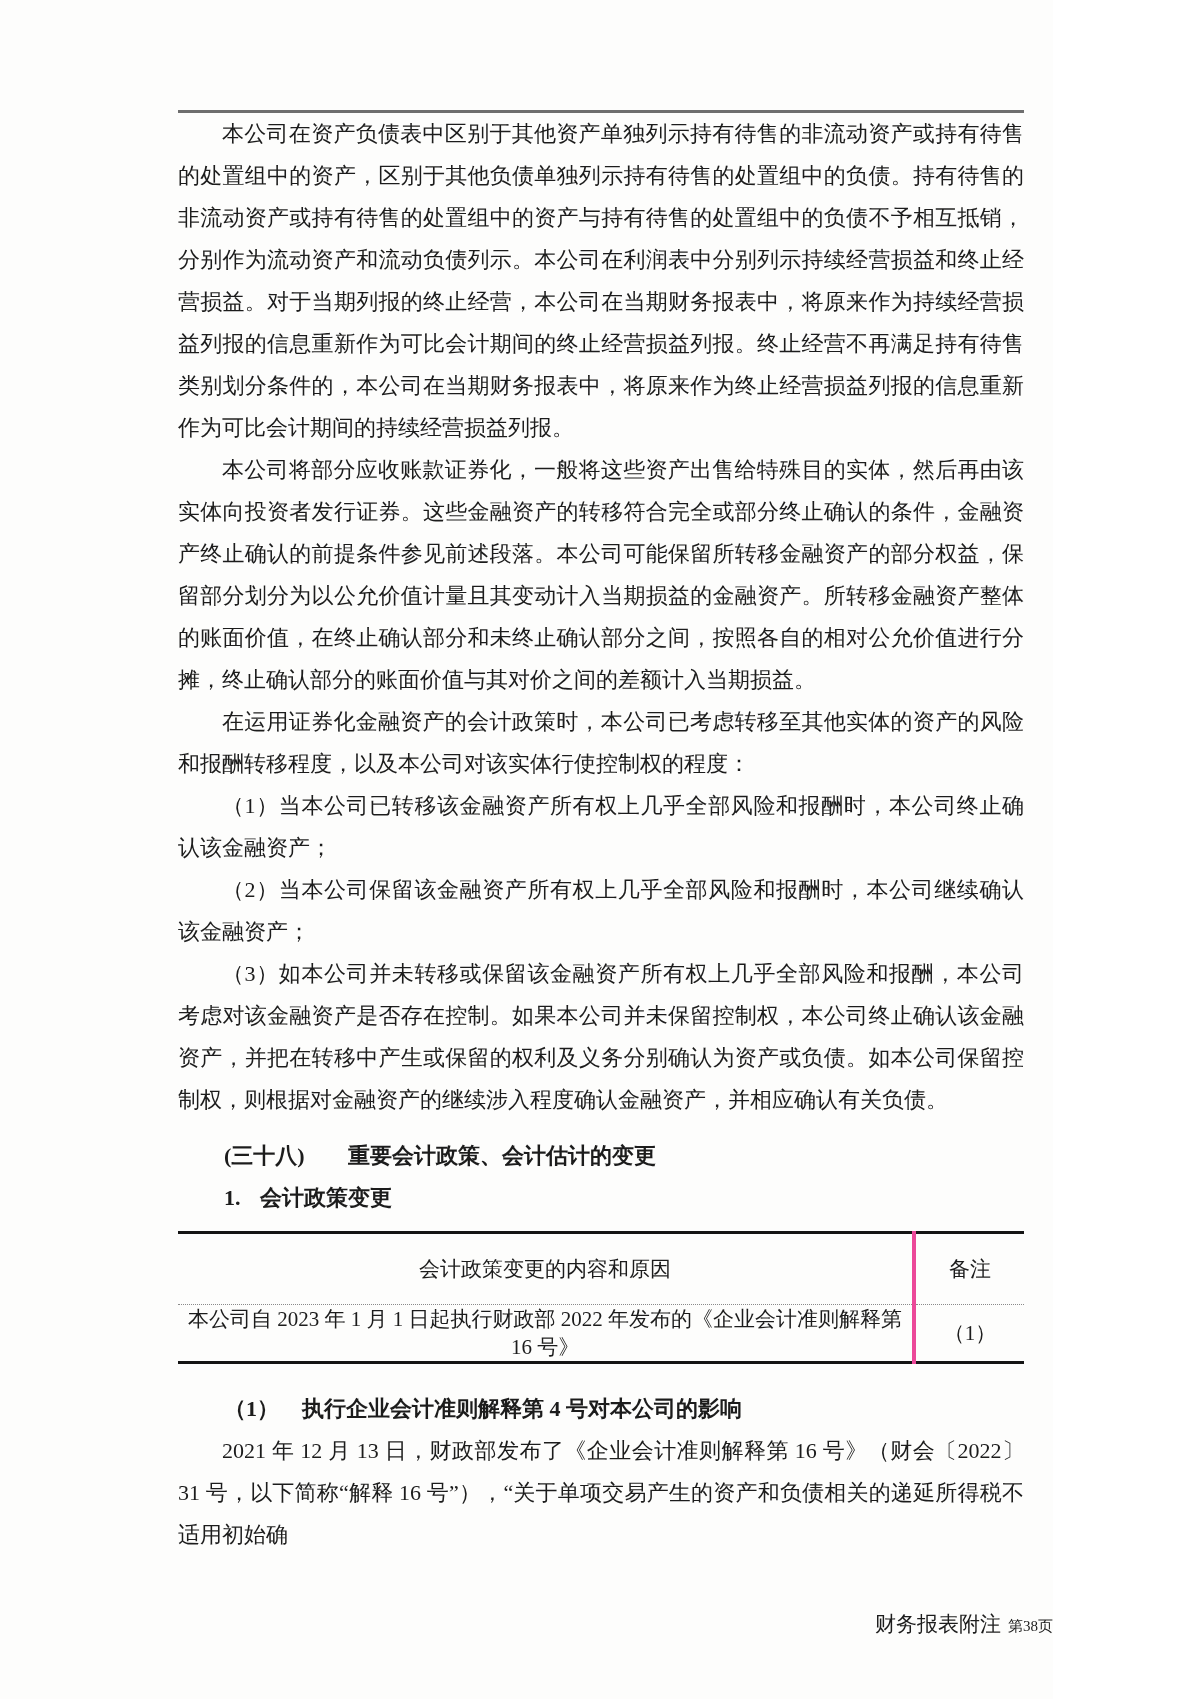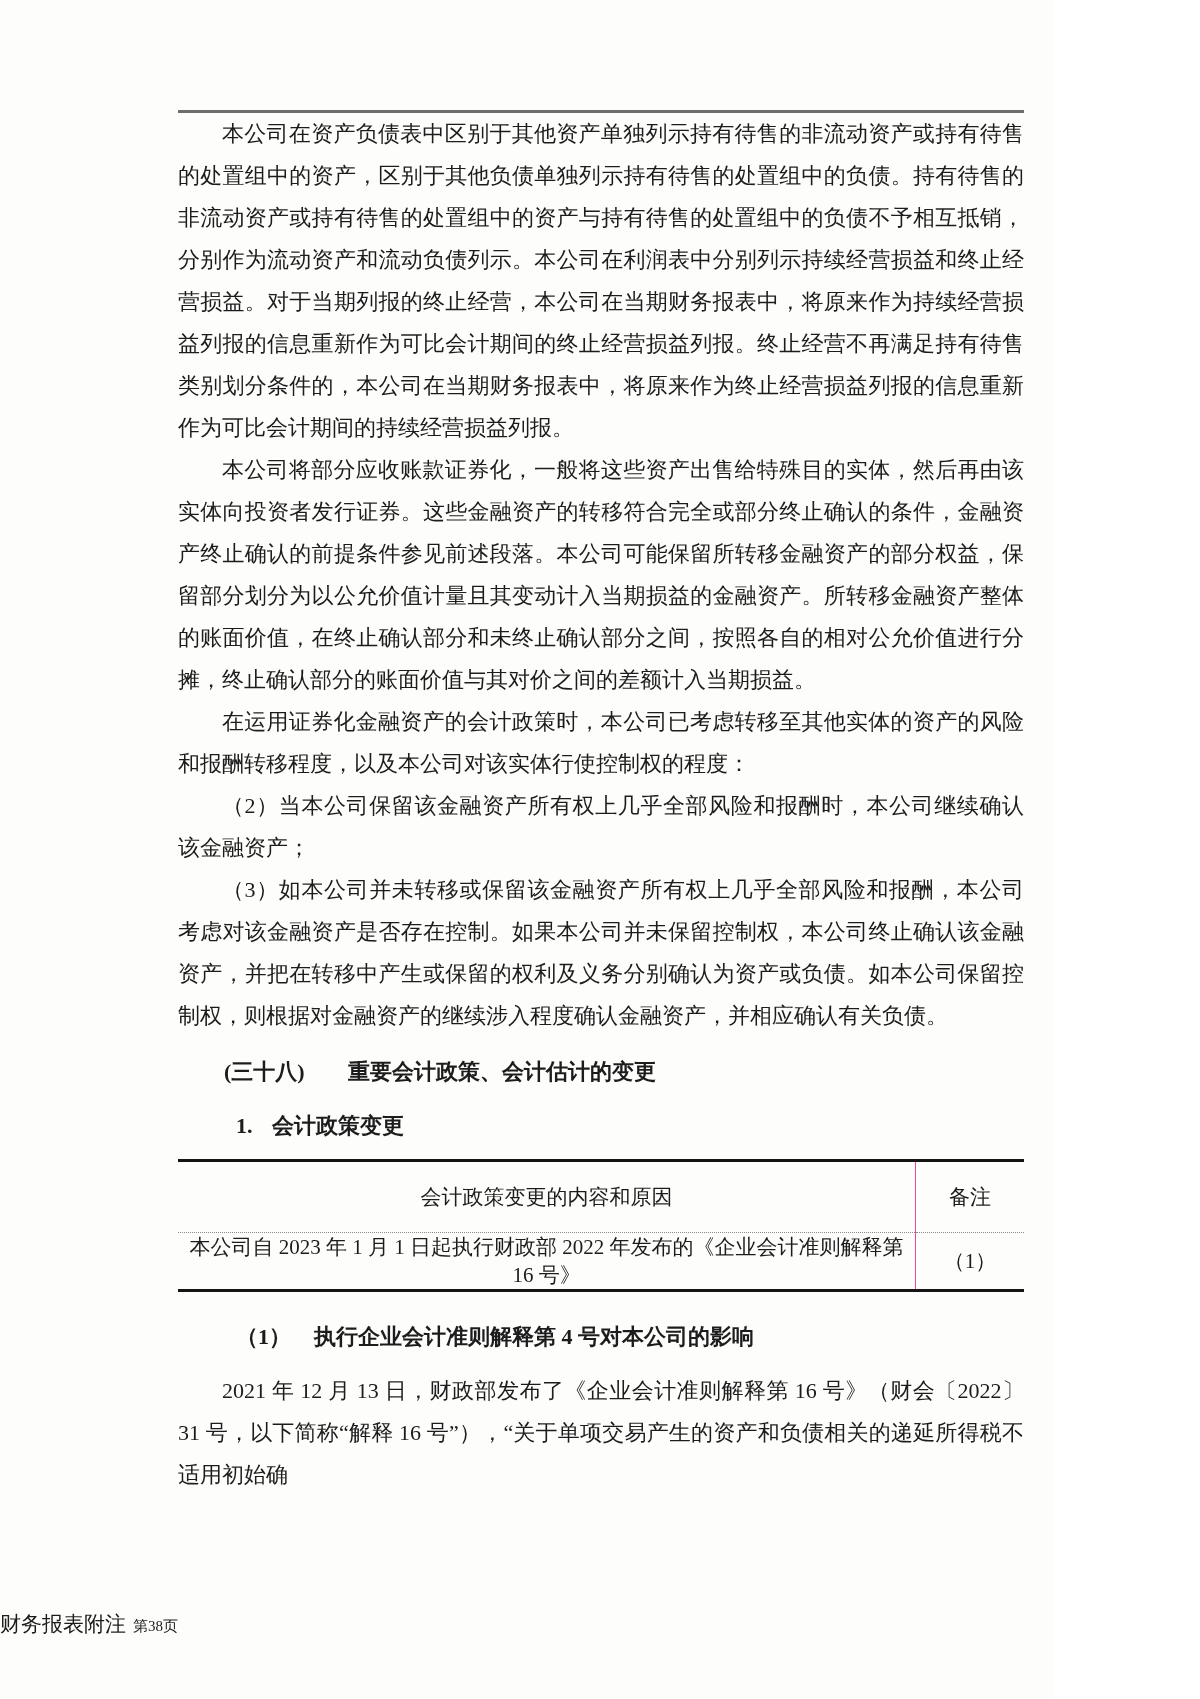--- a/index.html
+++ b/index.html
@@ -34,21 +34,21 @@
     line-height:42px;
     font-weight:bold;
     margin:14px 0 0 0;
     padding-left:46px;
   }
   .sec-num{display:inline-block;min-width:124px;}
   .sub-heading{
     font-size:22px;
     line-height:42px;
     font-weight:bold;
-    margin:12px;
+    margin:0;
     padding-left:46px;
   }
   .sub1-num{display:inline-block;min-width:36px;}
   .sub11-num{display:inline-block;min-width:78px;}
   .h11{margin-top:24px;}
   table.policy{
     width:100%;
     margin-top:12px;
     border-collapse:collapse;
     border-top:3px solid #141414;
@@ -61,49 +61,50 @@
     height:38px;
     border-bottom:1px dotted #8a8a8a;
     padding:16px 4px;
   }
   table.policy td{
     height:36px;
     padding:0 4px;
     text-align:center;
   }
   .col-remark{
-    border-left:1px solid #ec4899;
+    border-left:4px solid #ec4899;
     width:100px;
     text-align:center !important;
   }
   .footer{
     position:absolute;
     left:0;right:0;
     top:1610px;
-    text-align:left;
+    text-align:right;
     white-space:nowrap;
   }
   .footer-title{font-size:21px;}
   .footer-page{font-size:15px;margin-left:7px;}
 </style>
 </head>
 <body>
 
 <div class="page">
   <div class="inner">
 
     <div class="header-rule"></div>
 
     <p class="body-par first-par">本公司在资产负债表中区别于其他资产单独列示持有待售的非流动资产或持有待售的处置组中的资产，区别于其他负债单独列示持有待售的处置组中的负债。持有待售的非流动资产或持有待售的处置组中的资产与持有待售的处置组中的负债不予相互抵销，分别作为流动资产和流动负债列示。本公司在利润表中分别列示持续经营损益和终止经营损益。对于当期列报的终止经营，本公司在当期财务报表中，将原来作为持续经营损益列报的信息重新作为可比会计期间的终止经营损益列报。终止经营不再满足持有待售类别划分条件的，本公司在当期财务报表中，将原来作为终止经营损益列报的信息重新作为可比会计期间的持续经营损益列报。</p>
 
 
     <p class="body-par">本公司将部分应收账款证券化，一般将这些资产出售给特殊目的实体，然后再由该实体向投资者发行证券。这些金融资产的转移符合完全或部分终止确认的条件，金融资产终止确认的前提条件参见前述段落。本公司可能保留所转移金融资产的部分权益，保留部分划分为以公允价值计量且其变动计入当期损益的金融资产。所转移金融资产整体的账面价值，在终止确认部分和未终止确认部分之间，按照各自的相对公允价值进行分摊，终止确认部分的账面价值与其对价之间的差额计入当期损益。</p>
 
     <p class="body-par">在运用证券化金融资产的会计政策时，本公司已考虑转移至其他实体的资产的风险和报酬转移程度，以及本公司对该实体行使控制权的程度：</p>
 
+    <p class="body-par">（1）当本公司已转移该金融资产所有权上几乎全部风险和报酬时，本公司终止确认该金融资产；</p>
 
     <p class="body-par">（2）当本公司保留该金融资产所有权上几乎全部风险和报酬时，本公司继续确认该金融资产；</p>
 
     <p class="body-par">（3）如本公司并未转移或保留该金融资产所有权上几乎全部风险和报酬，本公司考虑对该金融资产是否存在控制。如果本公司并未保留控制权，本公司终止确认该金融资产，并把在转移中产生或保留的权利及义务分别确认为资产或负债。如本公司保留控制权，则根据对金融资产的继续涉入程度确认金融资产，并相应确认有关负债。</p>
 
     <h2 class="sec-heading"><span class="sec-num">(三十八)</span><span>重要会计政策、会计估计的变更</span></h2>
 
     <h3 class="sub-heading"><span class="sub1-num">1.</span><span>会计政策变更</span></h3>
 
     <table class="policy">

